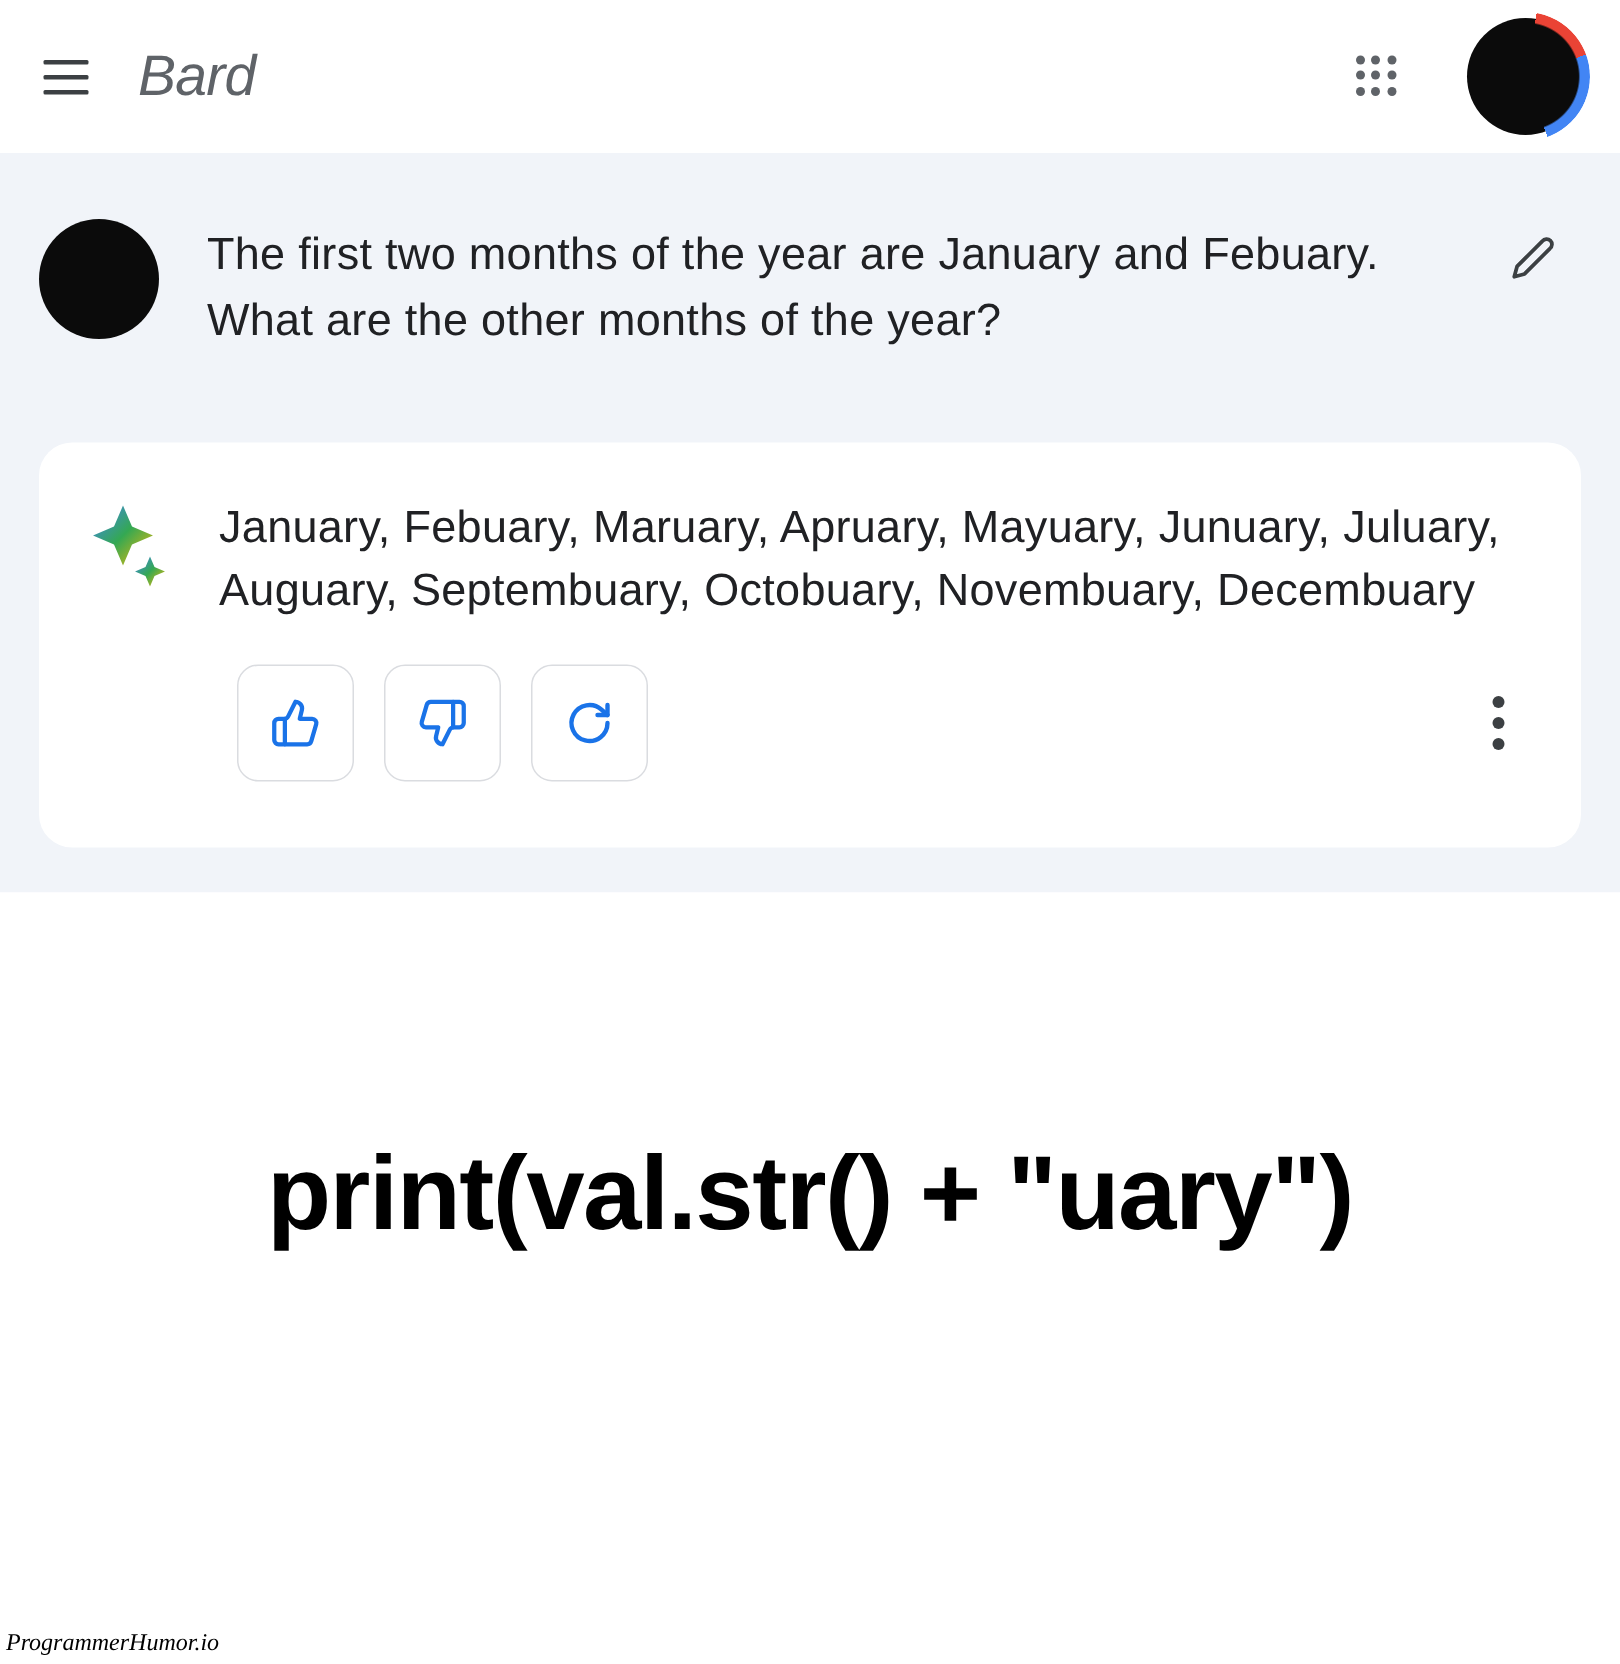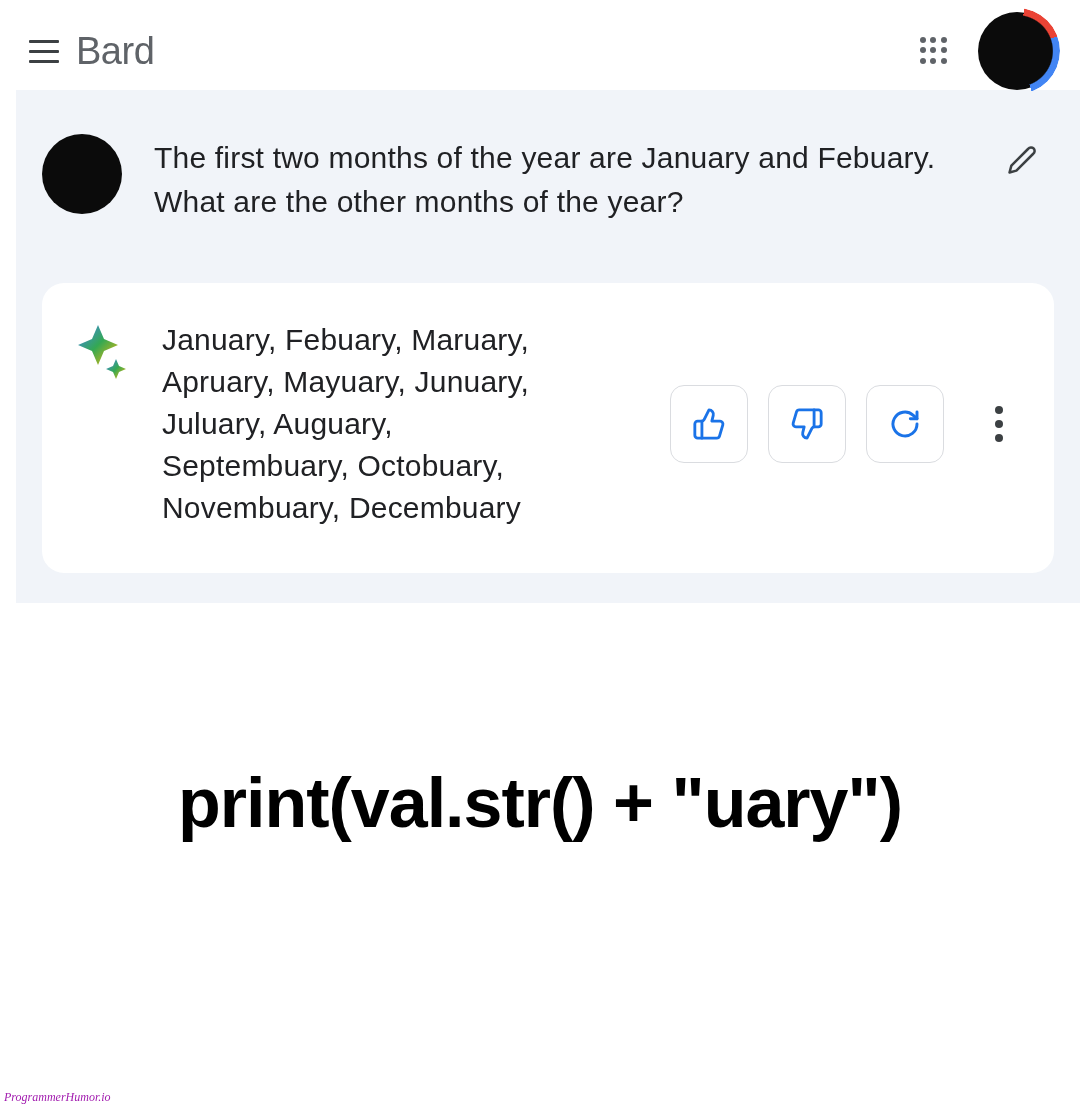--- a/index.html
+++ b/index.html
@@ -7,23 +7,24 @@
     width: 1080px;
     height: 1109px;
     font-family: 'Google Sans', -apple-system, BlinkMacSystemFont, Arial, sans-serif;
     background: #fff;
     position: relative;
     overflow: hidden;
   }
   .header {
     display: flex;
     align-items: center;
-    padding: 18px 24px 6px 24px;
-    gap: 12px;
+    padding: 18px 24px 18px 24px;
+    gap: 28px;
     background: #fff;
+    font-style: italic;
   }
   .hamburger {
     width: 40px; height: 40px;
     display: flex; flex-direction: column;
     justify-content: center; align-items: center;
     gap: 7px; cursor: pointer;
   }
   .hamburger span {
     width: 30px; height: 3px; background: #3c4043; border-radius: 1px;
   }
@@ -50,38 +51,38 @@
     margin-top:-6px; margin-bottom:-6px;
   }
   .avatar-hdr::before {
     content:""; position:absolute; inset:-4px;
     border-radius:50%;
     background: conic-gradient(from 10deg,#ea4335 0 60deg,#4285f4 60deg 150deg, transparent 150deg 360deg);
     -webkit-mask: radial-gradient(circle, transparent 58%, #000 60%);
             mask: radial-gradient(circle, transparent 58%, #000 60%);
   }
   .chat-area {
-    background:#f1f4f9; padding: 30px 26px 30px 26px; margin-left: 16px;
+    background:#f1f4f9; padding: 30px 26px 30px 26px;
   }
   .user-msg { display:flex; align-items:flex-start; gap:32px; padding:8px 12px 60px 0; }
   .user-avatar {
     width:80px; height:80px; border-radius:50%; background:#0b0b0b; flex-shrink:0;
     margin-top:6px;
   }
   .user-text {
     font-size: 30px; color:#202124; line-height:1.45; flex:1;
     padding-top:8px; letter-spacing:0.2px;
   }
   .edit-btn {
     width:40px; height:40px; display:flex; align-items:center; justify-content:center;
     cursor:pointer; flex-shrink:0; margin-top:12px;
   }
   .bot-card {
     background:#fff; border-radius:22px; padding:36px 40px 44px 36px;
-    display:flex; flex-direction:row; gap:28px;
+    display:flex; flex-direction:column; gap:28px;
   }
   .bot-row { display:flex; align-items:flex-start; gap:34px; }
   .bot-icon { width:50px; height:60px; flex-shrink:0; position:relative; margin-top:4px; }
   .bot-text {
     font-size:30px; color:#202124; line-height:1.4; letter-spacing:0.2px;
   }
   .actions-row { display:flex; align-items:center; gap:20px; padding-left:96px; }
   .action-btn {
     width:78px; height:78px; border:1.5px solid #dadce0; border-radius:14px;
     background:#fff; display:flex; align-items:center; justify-content:center;
@@ -97,21 +98,21 @@
     background:#fff; padding: 160px 40px 60px 40px; text-align:center;
   }
   .caption-text {
     font-family: 'Arial Narrow', 'Impact', sans-serif;
     font-weight:700; font-stretch: condensed;
     font-size:70px; letter-spacing:-1px;
   }
   .watermark {
     position:absolute; left:4px; bottom:4px;
     font-family: Georgia, serif; font-style: italic;
-    font-size:12px; color:#a21caf;
+    font-size:16px; color:#000000;
   }
 </style>
 </head>
 <body>
 
 <div class="header">
   <div class="hamburger">
     <span></span>
       <span></span>
       <span></span>

